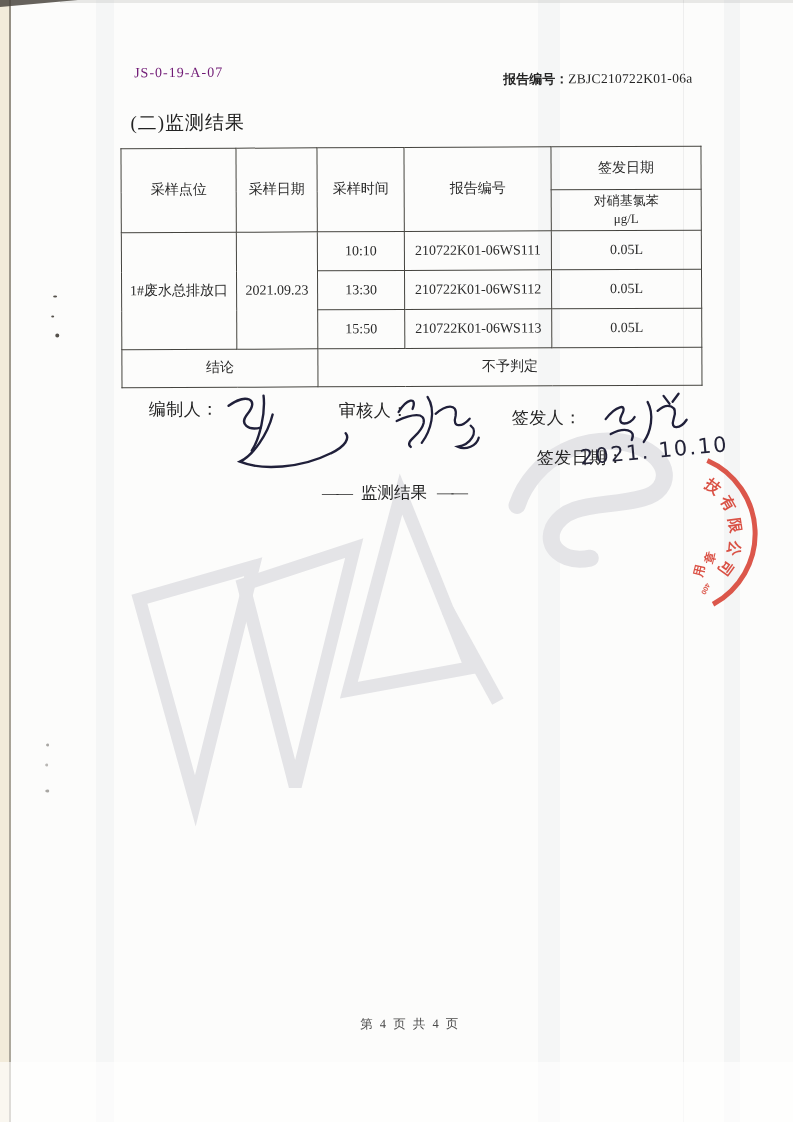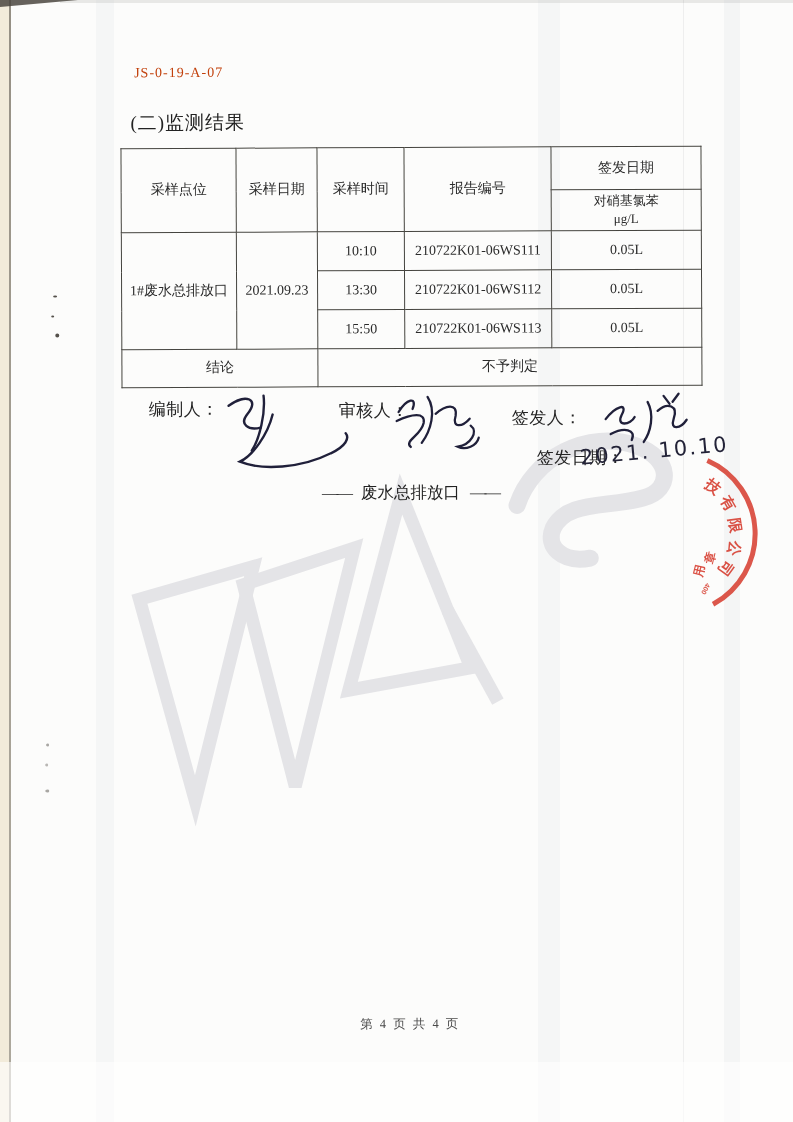--- a/index.html
+++ b/index.html
@@ -20,21 +20,21 @@
   .streak{position:absolute;top:0;height:1122px;pointer-events:none;}
   .streak.s1{left:96px;width:18px;background:rgba(190,196,205,.10);}
   .streak.s2{left:538px;width:22px;background:rgba(190,196,205,.10);}
   .streak.s3{left:683px;width:1px;background:rgba(60,60,70,.07);}
   .streak.s4{left:724px;width:16px;background:rgba(190,196,205,.12);}
   .speck{position:absolute;background:#55514b;border-radius:50%;}
 
   .content{position:absolute;left:0;top:0;width:793px;height:1122px;
     transform:rotate(-0.25deg);transform-origin:400px 500px;}
 
-  .doc-code{position:absolute;left:136px;top:64px;font-size:14px;letter-spacing:1px;color:#c2410c;}
+  .doc-code{position:absolute;left:136px;top:64px;font-size:14px;letter-spacing:1px;color:#701a75;}
   .report-no{position:absolute;left:505px;top:71px;font-size:13.5px;color:#262626;}
   .report-no .lbl{font-weight:700;font-family:"Liberation Sans",sans-serif;font-size:13px;}
   .report-no .val{letter-spacing:.3px;}
   .section-title{position:absolute;left:132px;top:109px;font-size:19px;color:#222;letter-spacing:1px;}
 
   table.results{position:absolute;left:122px;top:147px;border-collapse:collapse;table-layout:fixed;
     font-size:14px;color:#2b2b2b;}
   table.results td{border:1.2px solid #45443f;text-align:center;vertical-align:middle;
     padding:0 2px;line-height:1.35;}
   td.unit-cell{line-height:1.5;font-size:13px;margin-left:40px;}
@@ -78,20 +78,23 @@
       <path d="M139,598 L194,800 L253,566 Z" stroke-width="13"></path>
       <path d="M243,584 L294,786 L354,548 Z" stroke-width="13"></path>
       <path d="M348,690 L401,494 L470,668 Z" stroke-width="13"></path>
       <path d="M447,610 L497,702" stroke-width="13"></path>
       <path d="M517,506 C533,458 588,430 637,447 C671,459 674,491 643,499 C606,509 567,501 553,529 C545,547 562,564 590,559" stroke-width="17" stroke-linecap="round"></path>
     </g>
     <title>WPS</title>
   </svg>
 
   <div class="doc-code">JS-0-19-A-07</div>
+  <div class="report-no">
+    <span class="lbl">报告编号：</span><span class="val">ZBJC210722K01-06a</span>
+  </div>
   <div class="section-title">(二)监测结果</div>
 
   <table class="results">
     <colgroup>
       <col style="width:115px">
         <col style="width:81px">
         <col style="width:87px">
       <col style="width:147px">
         <col style="width:150px">
     </colgroup>
@@ -161,21 +164,21 @@
       <path d="M611,435 C624,428 637,430 632,441"></path>
       <path d="M648,403 C655,416 651,433 644,443"></path>
       <path d="M658,412 C668,403 679,407 674,420 C670,432 681,430 687,421"></path>
       <path d="M664,397 L670,405"></path>
       <path d="M679,395 L673,403"></path>
     </g>
   </svg>
 
   <div class="end-line">
     <span class="dash">——</span>
-    <span>废水总排放口</span>
+    <span>监测结果</span>
     <span class="dash">——</span>
   </div>
 
   <svg style="left:600px;top:430px;width:193px;height:230px;" viewBox="600 430 193 230" width="193" height="230">
     <path d="M707.5,461.9 A80,80 0 0 1 712.6,605.6" stroke="#d63a2c" stroke-width="5" fill="none" opacity=".85"></path>
     <text class="stamp-char" font-size="15" text-anchor="middle" x="713" y="493" transform="rotate(38,713,488)">技</text>
     <text class="stamp-char" font-size="15" text-anchor="middle" x="728" y="510" transform="rotate(60,728,505)">有</text>
     <text class="stamp-char" font-size="15" text-anchor="middle" x="735" y="532" transform="rotate(82,735,527)">限</text>
     <text class="stamp-char" font-size="15" text-anchor="middle" x="734" y="555" transform="rotate(104,734,550)">公</text>
     <text class="stamp-char" font-size="15" text-anchor="middle" x="725" y="575" transform="rotate(126,725,570)">司</text>

